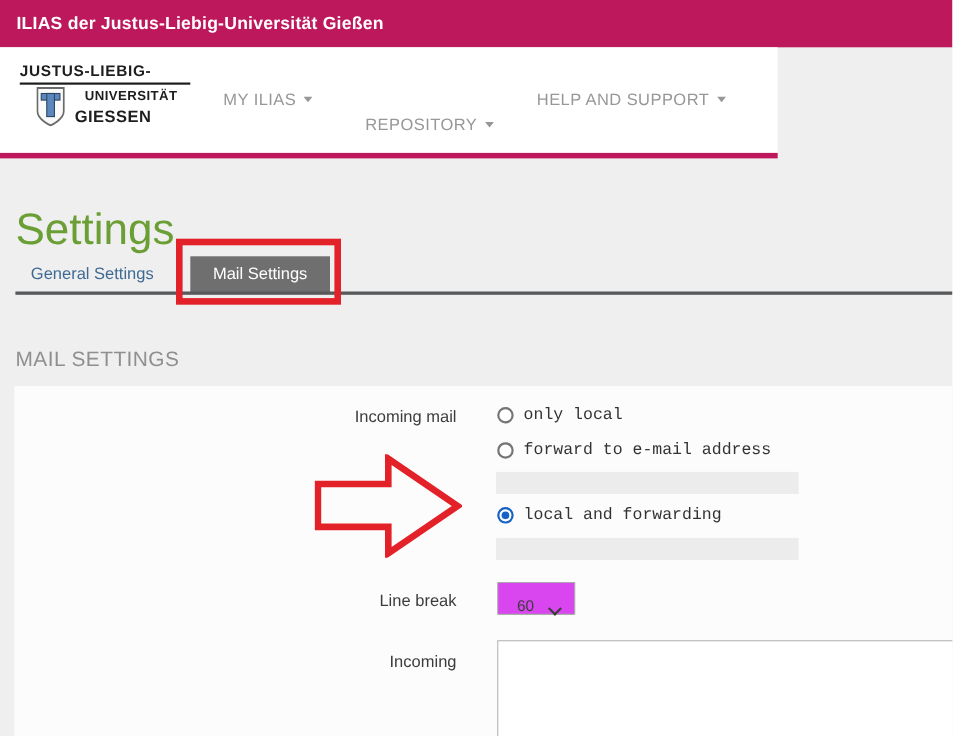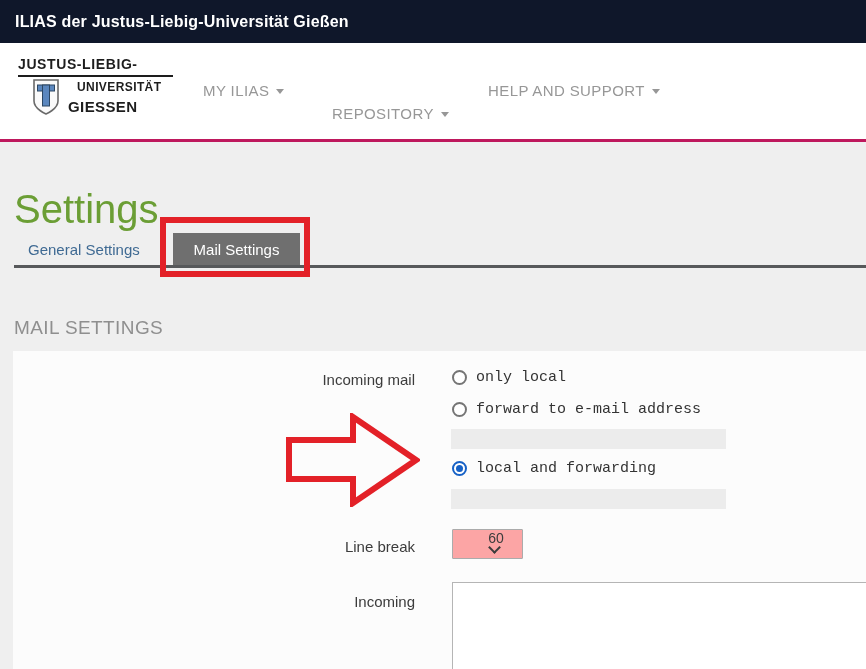--- a/index.html
+++ b/index.html
@@ -3,30 +3,30 @@
 <meta charset="utf-8">
 <style>
   html,body{margin:0;padding:0;background:#ffffff;}
   .page{
     position:relative;width:866px;height:669px;overflow:hidden;
     background:#efefef;font-family:"Liberation Sans",sans-serif;
     -webkit-font-smoothing:antialiased;
   }
   
   .topbar{
-    position:absolute;left:0;top:0;width:866px;height:43px;background:#0f172a;
+    position:absolute;left:0;top:0;width:866px;height:43px;background:#be185d;
   }
   .topbar-title{
     position:absolute;left:15px;top:0;line-height:43px;color:#ffffff;
     font-size:16px;font-weight:bold;letter-spacing:0.2px;
   }
   
   .header{
-    position:absolute;left:0;top:43px;width:866px;height:96px;background:#ffffff;
-    border-bottom:3px solid #be185d;
+    position:absolute;left:0;top:43px;width:707px;height:96px;background:#ffffff;
+    border-bottom:5px solid #be185d;
     text-decoration:underline;
   }
   .logo{position:absolute;left:18px;top:13px;width:160px;height:62px;color:#1d1d1d;}
   .logo-line1{position:absolute;left:0;top:0;font-size:14px;font-weight:bold;letter-spacing:0.6px;}
   .logo-underline{position:absolute;left:0;top:19px;width:155px;height:2px;background:#1d1d1d;}
   .logo-shield{position:absolute;left:15px;top:23px;}
   .logo-line2{position:absolute;left:59px;top:24px;font-size:12px;font-weight:bold;letter-spacing:0.4px;}
   .logo-line3{position:absolute;left:50px;top:42px;font-size:15px;font-weight:bold;letter-spacing:0.4px;}
   .nav-item{
     position:absolute;top:0;height:96px;line-height:96px;font-size:15px;color:#979797;
@@ -80,23 +80,23 @@
     content:"";position:absolute;left:2px;top:2px;width:7px;height:7px;border-radius:50%;
     background:#1661c6;
   }
   .gray-input{
     position:absolute;left:451px;width:275px;height:20px;background:#ececec;border:none;
     box-sizing:border-box;font-size:13px;color:#333;padding:0 5px;outline:none;
   }
   .inp-forward{top:429px;} .inp-localfwd{top:489px;}
   .annotation-arrow{position:absolute;left:286px;top:413px;z-index:5;pointer-events:none;}
   .select-box{
-    position:absolute;left:452px;top:529px;width:71px;height:30px;background:#fca5a5;
+    position:absolute;left:452px;top:529px;width:71px;height:30px;background:#d946ef;
     border:1px solid #ababab;box-sizing:border-box;border-radius:1px;cursor:pointer;
-    display:flex;align-items:center;flex-direction:column;
+    display:flex;align-items:flex-end;
   }
   .select-value{font-size:14px;color:#3c3c3c;margin-left:17px;}
   .select-chev{
     width:7px;height:7px;border-right:2px solid #3c3c3c;border-bottom:2px solid #3c3c3c;
     transform:rotate(45deg);margin-left:14px;margin-top:-3px;
   }
   .signature-area{
     position:absolute;left:452px;top:582px;width:430px;height:100px;background:#ffffff;
     border:1px solid #b5b5b5;box-sizing:border-box;resize:none;outline:none;
     font-family:"Liberation Sans",sans-serif;font-size:14px;color:#333;

